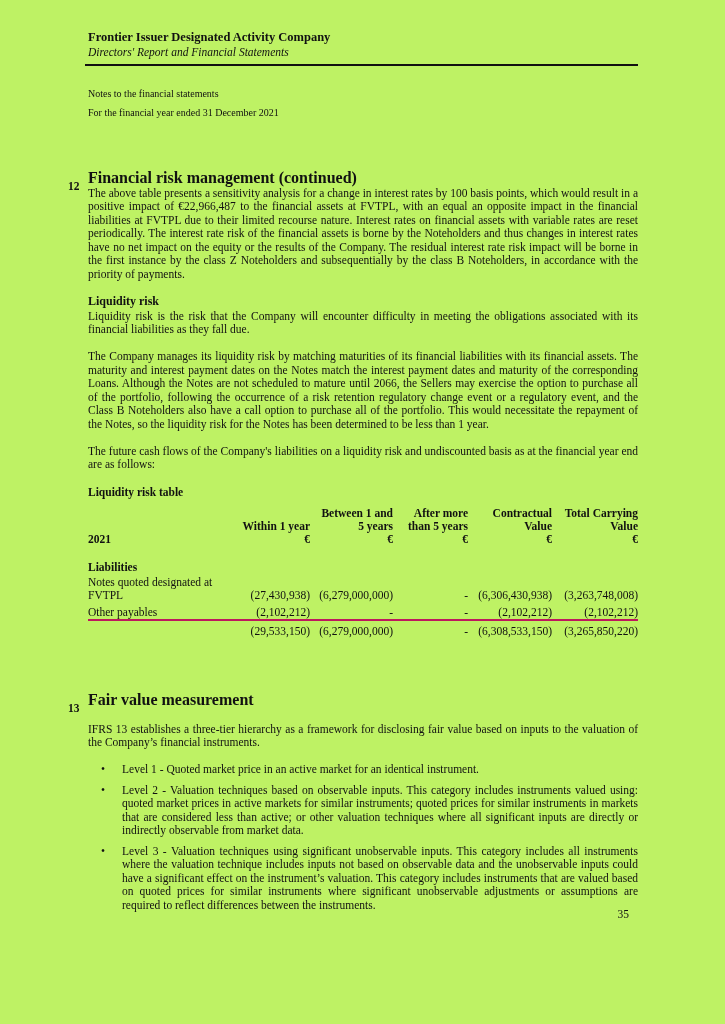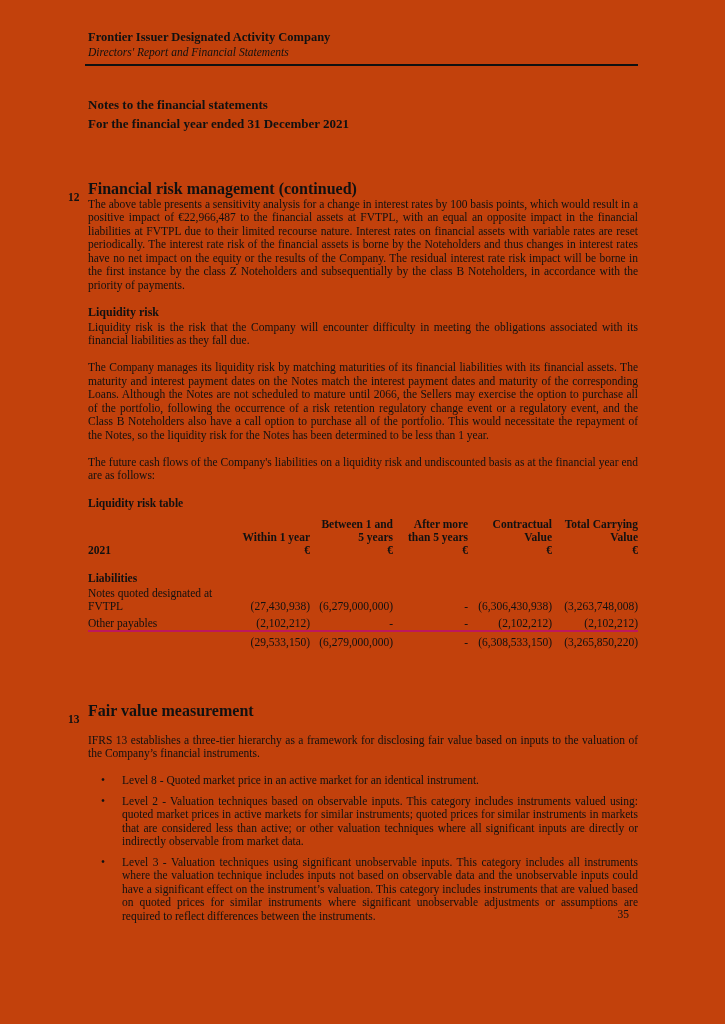--- a/index.html
+++ b/index.html
@@ -1,38 +1,38 @@
 <!DOCTYPE html>
 <html><head>
 <meta charset="utf-8">
 <style>
   html,body{margin:0;padding:0;background:#e8e8e8;}
   .page{
     position:relative;
     width:725px;height:1024px;
     margin:0 auto;
-    background:#c2410c;
+    background:#bef264;
     color:#111;
     font-family:"Liberation Serif","DejaVu Serif",serif;
     font-size:11.5px;
     line-height:13.5px;
     box-sizing:border-box;
     overflow:hidden;
   }
   .content{
     position:absolute;
     left:88px;top:30px;
     width:550px;
   }
   
   .doc-header .company{font-weight:bold;font-size:12.5px;line-height:15px;}
   .doc-header .subtitle{font-style:italic;font-size:11.5px;line-height:14px;}
   .header-rule{border:none;border-top:2px solid #111;margin:5px 0 0 -3px;width:553px;}
   
-  .page-title{margin-top:29px;font-weight:bold;font-size:13px;line-height:19px;}
+  .page-title{margin-top:18px;font-weight:normal;font-size:10px;line-height:19px;}
   
   .section{position:relative;}
   .sec-12{margin-top:49px;}
   .sec-13{margin-top:53px;}
   .sec-num{
     position:absolute;left:-20px;top:9px;
     font-weight:bold;
   }
   .sec-heading{font-weight:bold;margin:0;font-size:16px;display:inline;}
   .sub-heading{font-weight:bold;font-style:italic;font-size:12px;margin:14px 0 1px 0;}
@@ -184,21 +184,21 @@
     </div>
 
     <div class="section sec-13">
       <span class="sec-num">13</span>
       <span class="sec-heading">Fair value measurement</span>
 
       <p class="body" style="margin-top:14px;">IFRS 13 establishes a three-tier hierarchy as a framework for disclosing fair value based on inputs to the valuation of the Company’s financial instruments.</p>
 
       <div class="bullet-item">
         <span class="bullet-glyph">•</span>
-        <div class="bullet-text">Level 8 - Quoted market price in an active market for an identical instrument.</div>
+        <div class="bullet-text">Level 1 - Quoted market price in an active market for an identical instrument.</div>
       </div>
       <div class="bullet-item">
         <span class="bullet-glyph">•</span>
         <div class="bullet-text">Level 2 - Valuation techniques based on observable inputs. This category includes instruments valued using: quoted market prices in active markets for similar instruments; quoted prices for similar instruments in markets that are considered less than active; or other valuation techniques where all significant inputs are directly or indirectly observable from market data.</div>
       </div>
       <div class="bullet-item">
         <span class="bullet-glyph">•</span>
         <div class="bullet-text">Level 3 - Valuation techniques using significant unobservable inputs. This category includes all instruments where the valuation technique includes inputs not based on observable data and the unobservable inputs could have a significant effect on the instrument’s valuation. This category includes instruments that are valued based on quoted prices for similar instruments where significant unobservable adjustments or assumptions are required to reflect differences between the instruments.</div>
       </div>
     </div>

